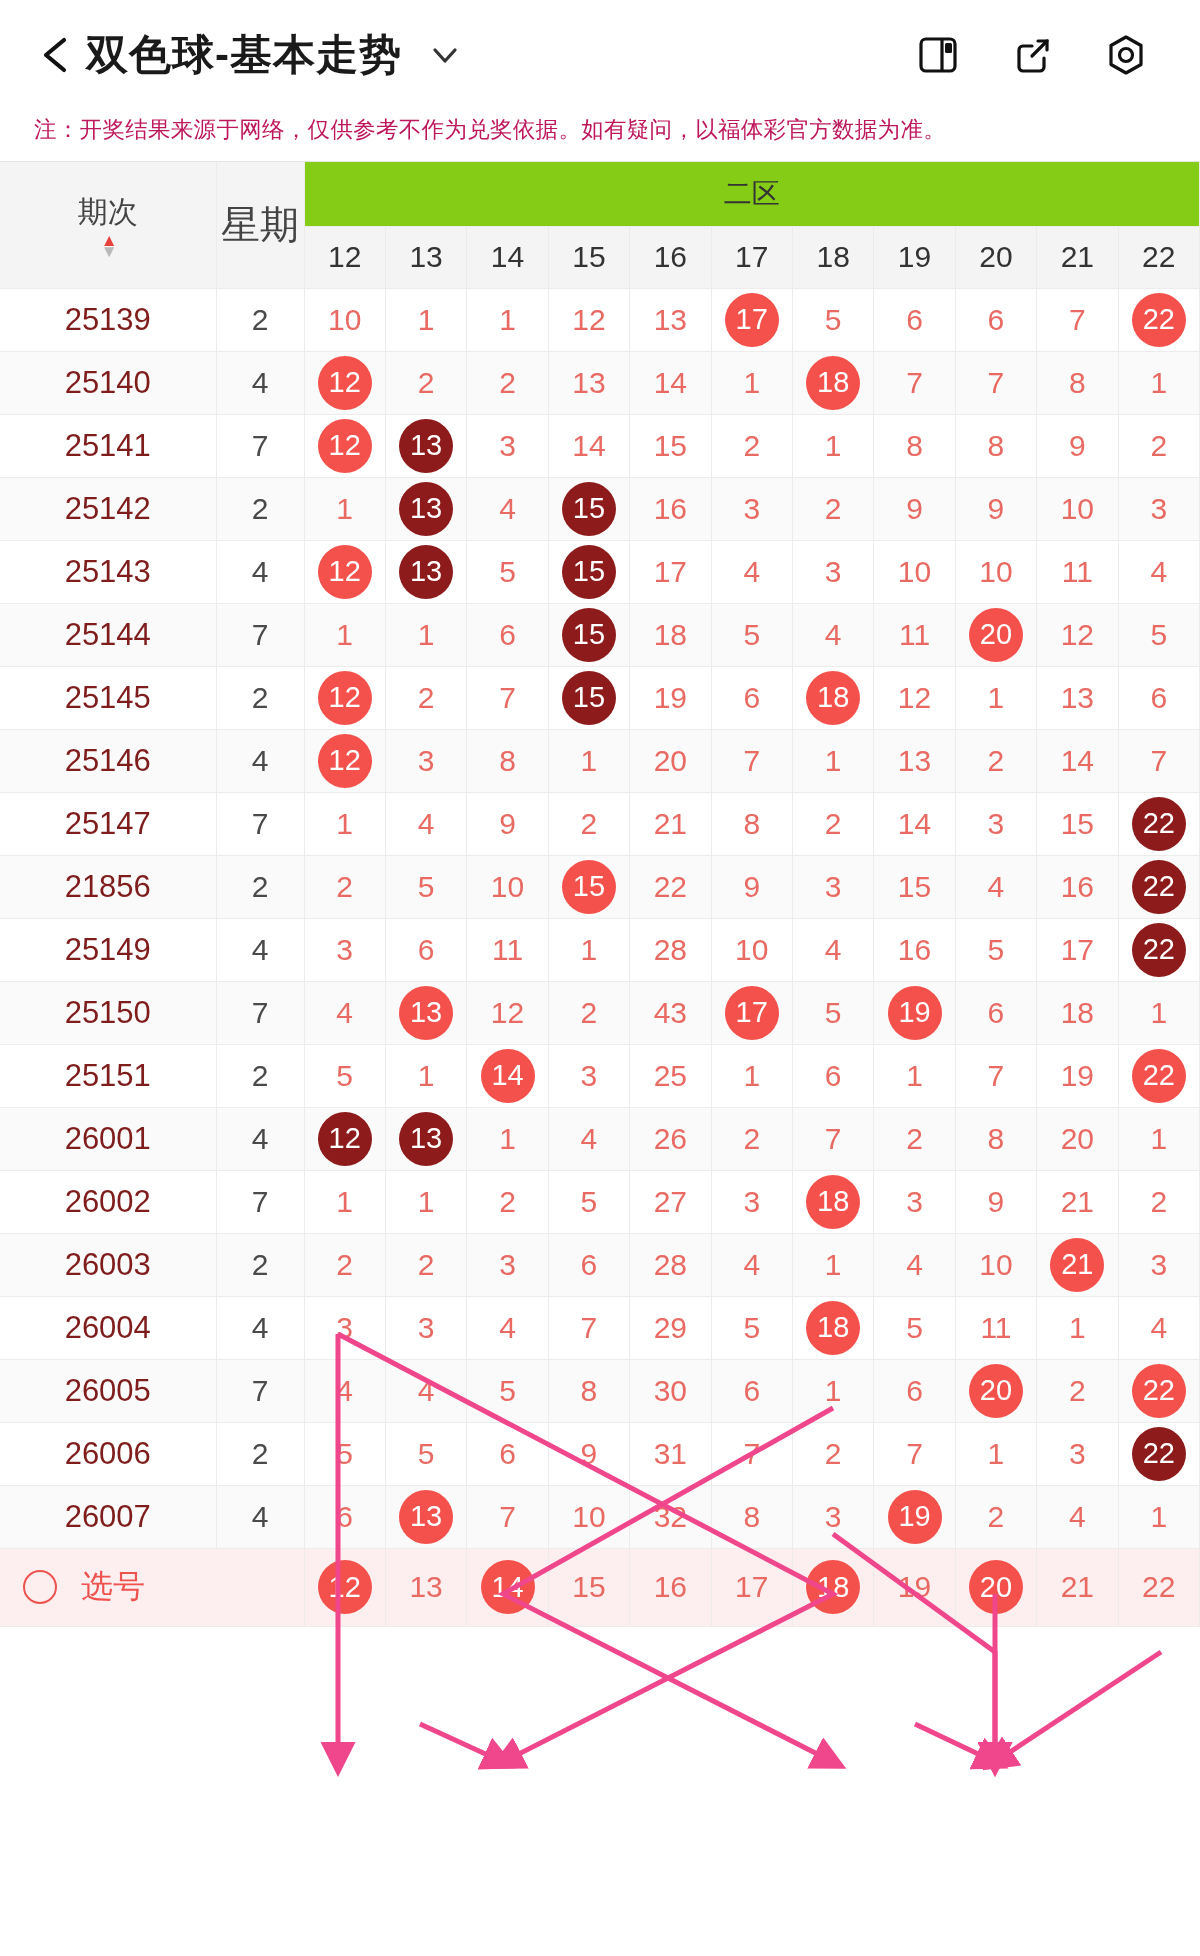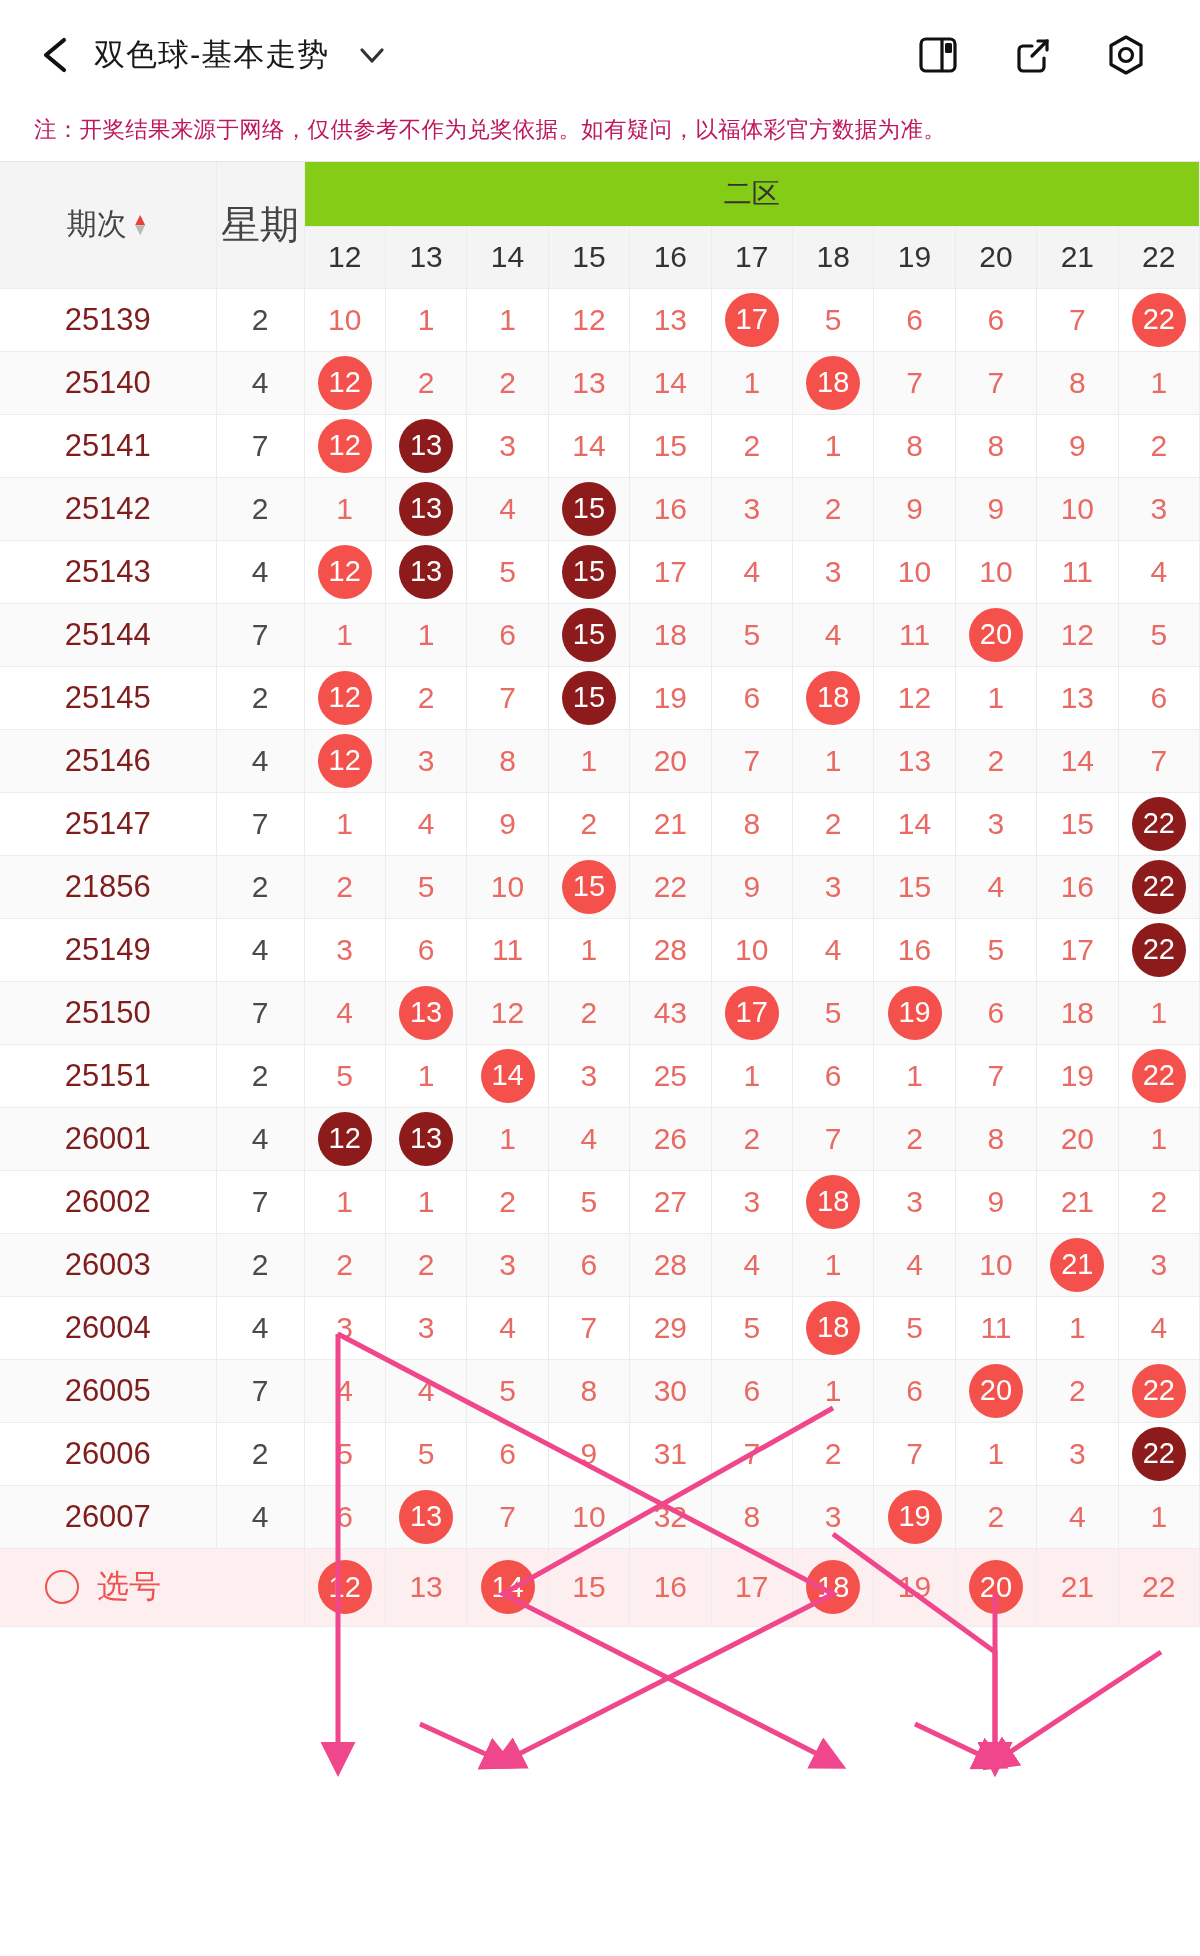--- a/index.html
+++ b/index.html
@@ -20,24 +20,24 @@
     padding: 0 34px;
     background: #ffffff;
   }
   .back-icon {
     width: 46px;
     height: 46px;
     flex: 0 0 auto;
     cursor: pointer;
   }
   .title {
-    font-size: 31px;
-    font-weight: normal;
+    font-size: 42px;
+    font-weight: bold;
     color: #1a1a1a;
-    margin-left: 14px;
+    margin-left: 6px;
     letter-spacing: 1px;
     white-space: nowrap;
   }
   .caret {
     margin-left: 26px;
     width: 34px;
     height: 34px;
   }
   .header-spacer { flex: 1 1 auto; }
   .header-icons { display: flex; align-items: center; gap: 46px; margin-right: 16px;}
@@ -95,20 +95,21 @@
     background: #f4f4f4;
     color: #333;
     font-size: 30px;
     height: 62px;
   }
   .qici-sort {
     display: inline-flex;
     align-items: center;
     justify-content: center;
     gap: 2px;
+    flex-direction: column;
   }
   .sort-arrows {
     display: inline-flex;
     flex-direction: column;
     line-height: 0.62;
     font-size: 17px;
     margin-left: 3px;
     margin-top: 1px;
   }
   .sort-arrows span.up { color: #e8413c; }
@@ -146,22 +147,22 @@
   .ball.dark { background: #8d1b1b; }
   
   .pick-row td {
     background: #fdeef0;
     height: 78px;
     border-bottom: none;
   }
   .pick-label {
     display: flex;
     align-items: center;
-    gap: 18px;
-    padding-left: 44px;
+    gap: 24px;
+    padding-left: 22px;
     color: #ef5350;
     font-size: 32px;
   }
   .pick-circle {
     width: 34px; height: 34px;
     border: 2.5px solid #ef5350;
     border-radius: 50%;
   }
   .pick-num { color: #f08a8a; font-size: 31px; }
   .pick-num.sel .ball { background: #f4514c; }

